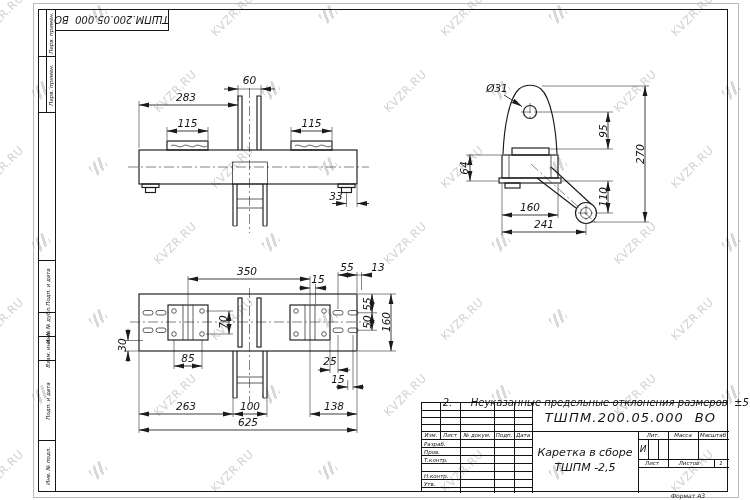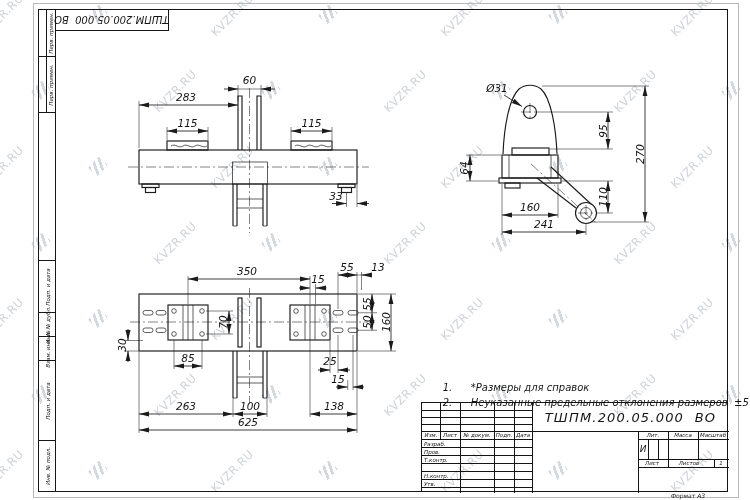--- a/index.html
+++ b/index.html
@@ -408,23 +408,20 @@
         <line class="dim" x1="310" y1="414" x2="357" y2="414" marker-start="url(#arr)" marker-end="url(#arr)"></line>
         <text class="dt" x="334" y="410" text-anchor="middle">138</text>
       </g>
       <g>
         <line class="dim" x1="139" y1="430" x2="357" y2="430" marker-start="url(#arr)" marker-end="url(#arr)"></line>
         <text class="dt" x="248" y="426" text-anchor="middle">625</text>
       </g>
     </g>
   </svg>
 
-  <div class="note" style="top:371px;">
-    <span class="num">1.</span><span>*Размеры для справок</span>
-  </div>
   <div class="note" style="top:386px;">
     <span class="num">2.</span><span>Неуказанные предельные отклонения размеров  ±5 мм.</span>
   </div>
 
   <div class="tb">
 
     <div class="vl" style="left:110px;top:0;height:90px;"></div>
     <div class="vl" style="left:18px;top:0;height:36px;"></div>
     <div class="vl" style="left:38px;top:0;height:90px;"></div>
     <div class="vl" style="left:72px;top:0;height:90px;"></div>
@@ -457,20 +454,24 @@
     <div class="lbl ctr" style="left:55px;top:32px;">№ докум.</div>
     <div class="lbl ctr" style="left:82px;top:32px;">Подп.</div>
     <div class="lbl ctr" style="left:101px;top:32px;">Дата</div>
 
     <div class="lbl" style="left:2px;top:37.5px;">Разраб.</div>
     <div class="lbl" style="left:2px;top:45.5px;">Пров.</div>
     <div class="lbl" style="left:2px;top:53.5px;">Т.контр.</div>
     <div class="lbl" style="left:2px;top:69.5px;">Н.контр.</div>
     <div class="lbl" style="left:2px;top:77.5px;">Утв.</div>
 
+    <div class="tb-name">
+      <span>Каретка в сборе</span>
+      <span>ТШПМ -2,5</span>
+    </div>
 
     <div class="lbl ctr" style="left:231px;top:32px;">Лит.</div>
     <div class="lbl ctr" style="left:261px;top:32px;">Масса</div>
     <div class="lbl ctr" style="left:291px;top:32px;">Масштаб</div>
     <div class="lbl ctr" style="left:221px;top:46px;font-size:9px;">И</div>
     <div class="lbl ctr" style="left:230px;top:60px;">Лист</div>
     <div class="lbl ctr" style="left:267px;top:60px;">Листов</div>
     <div class="lbl ctr" style="left:299px;top:60px;">1</div>
 
   </div>

